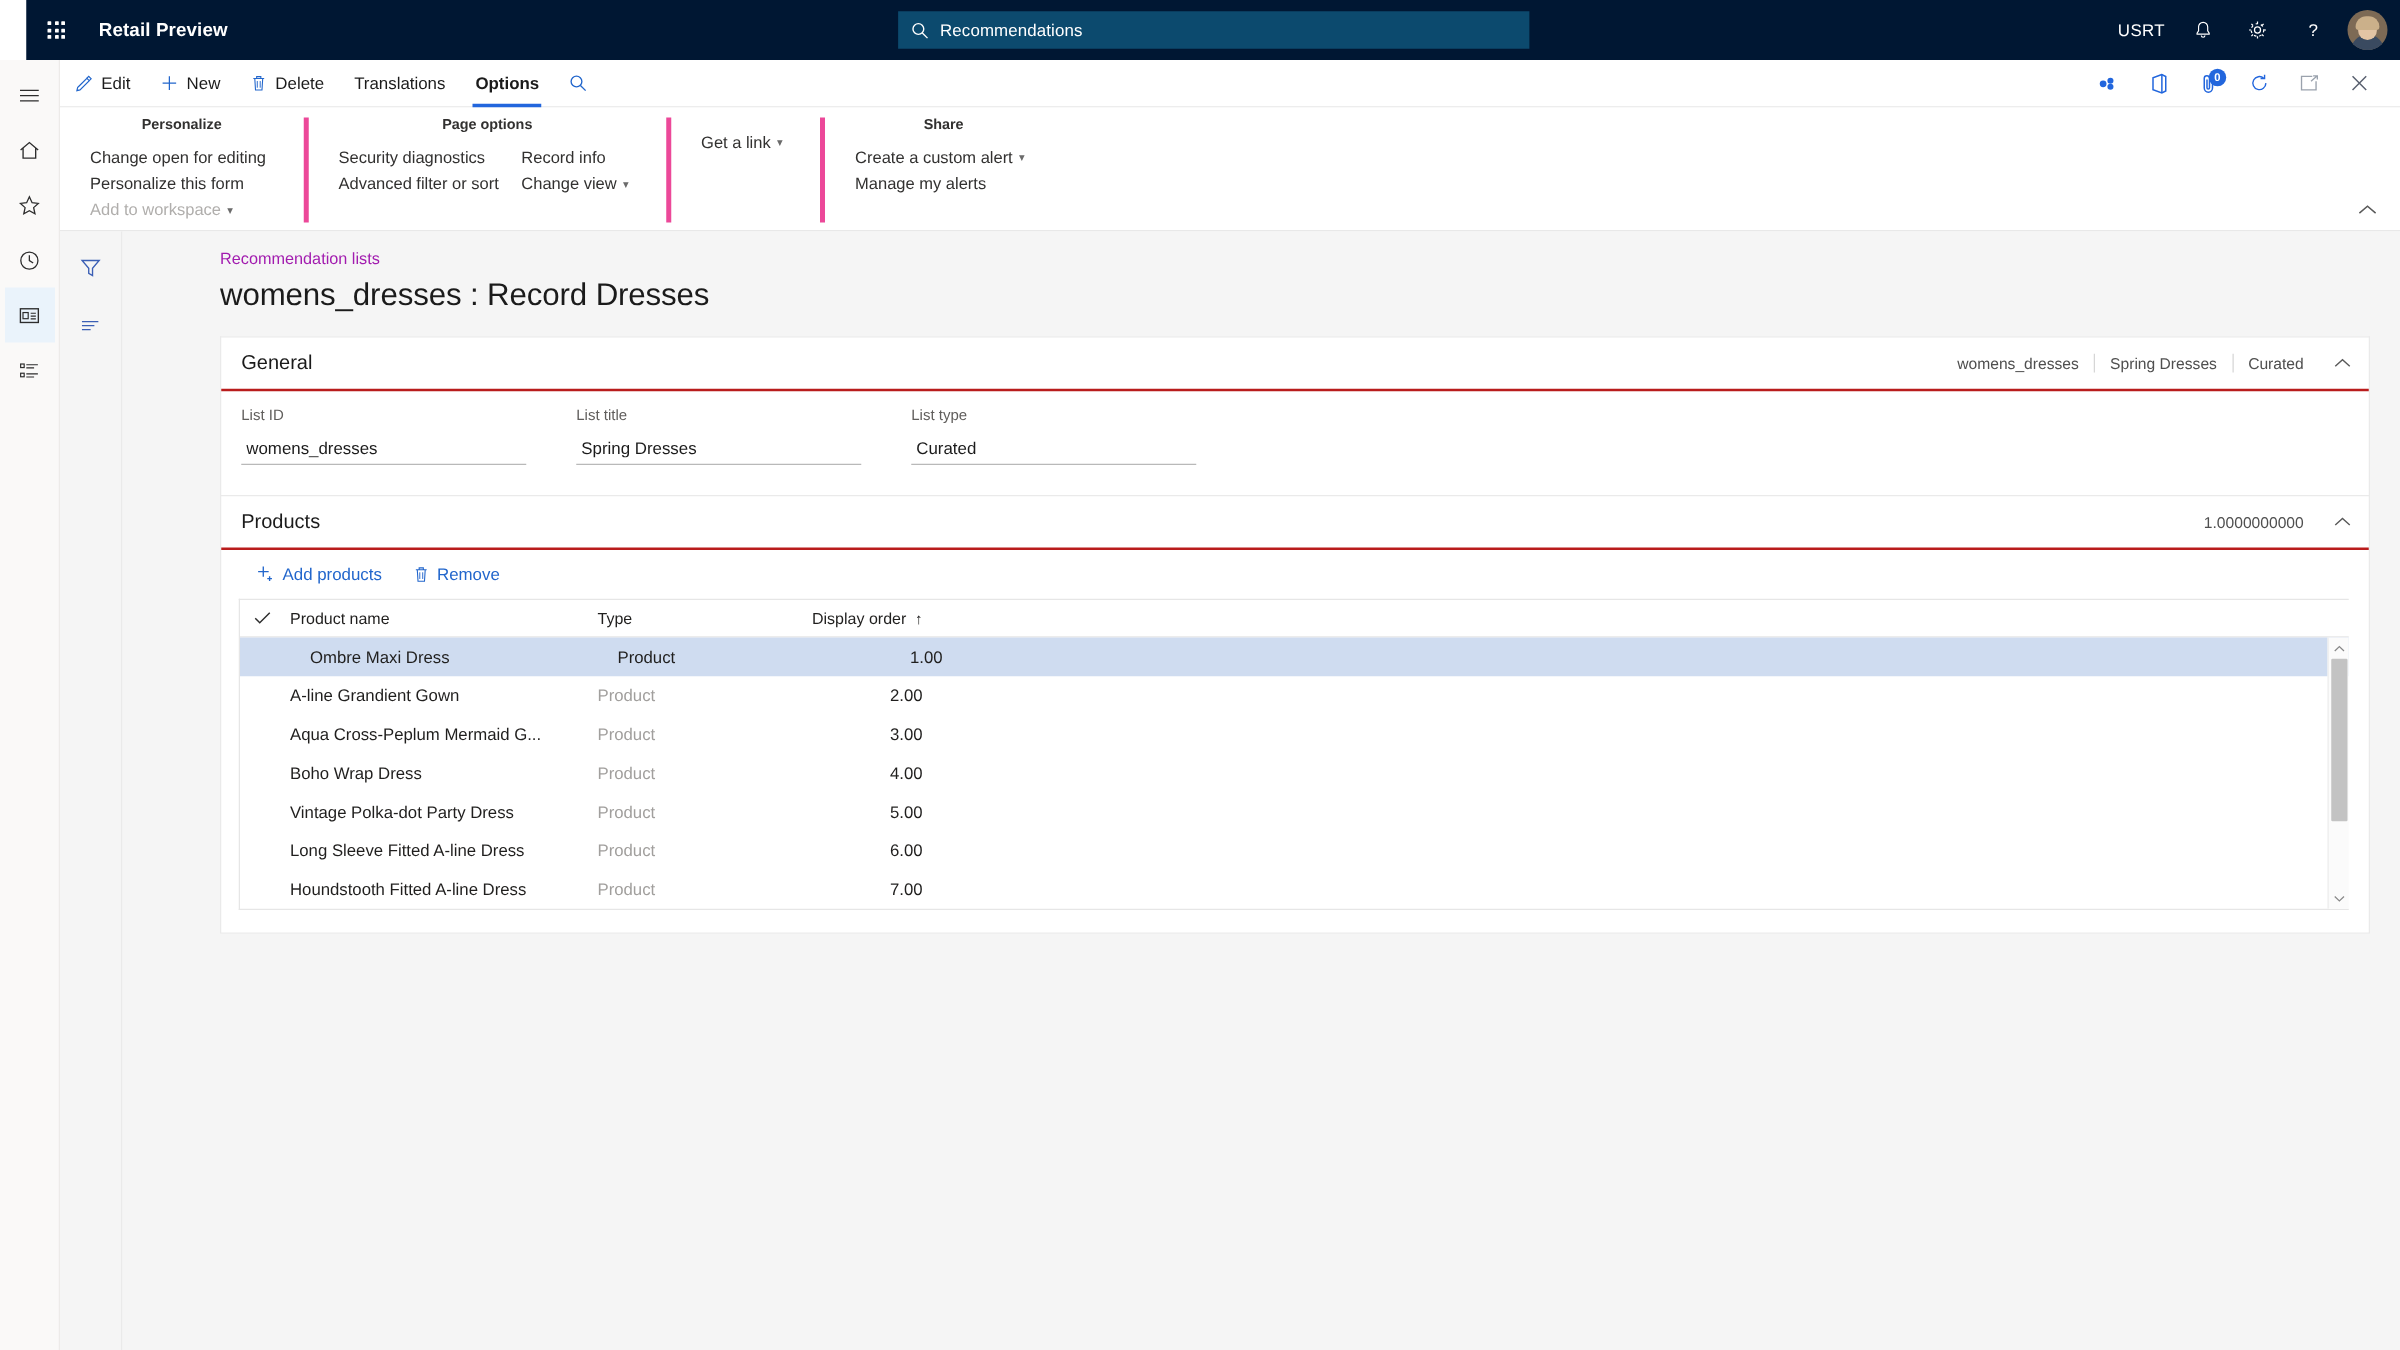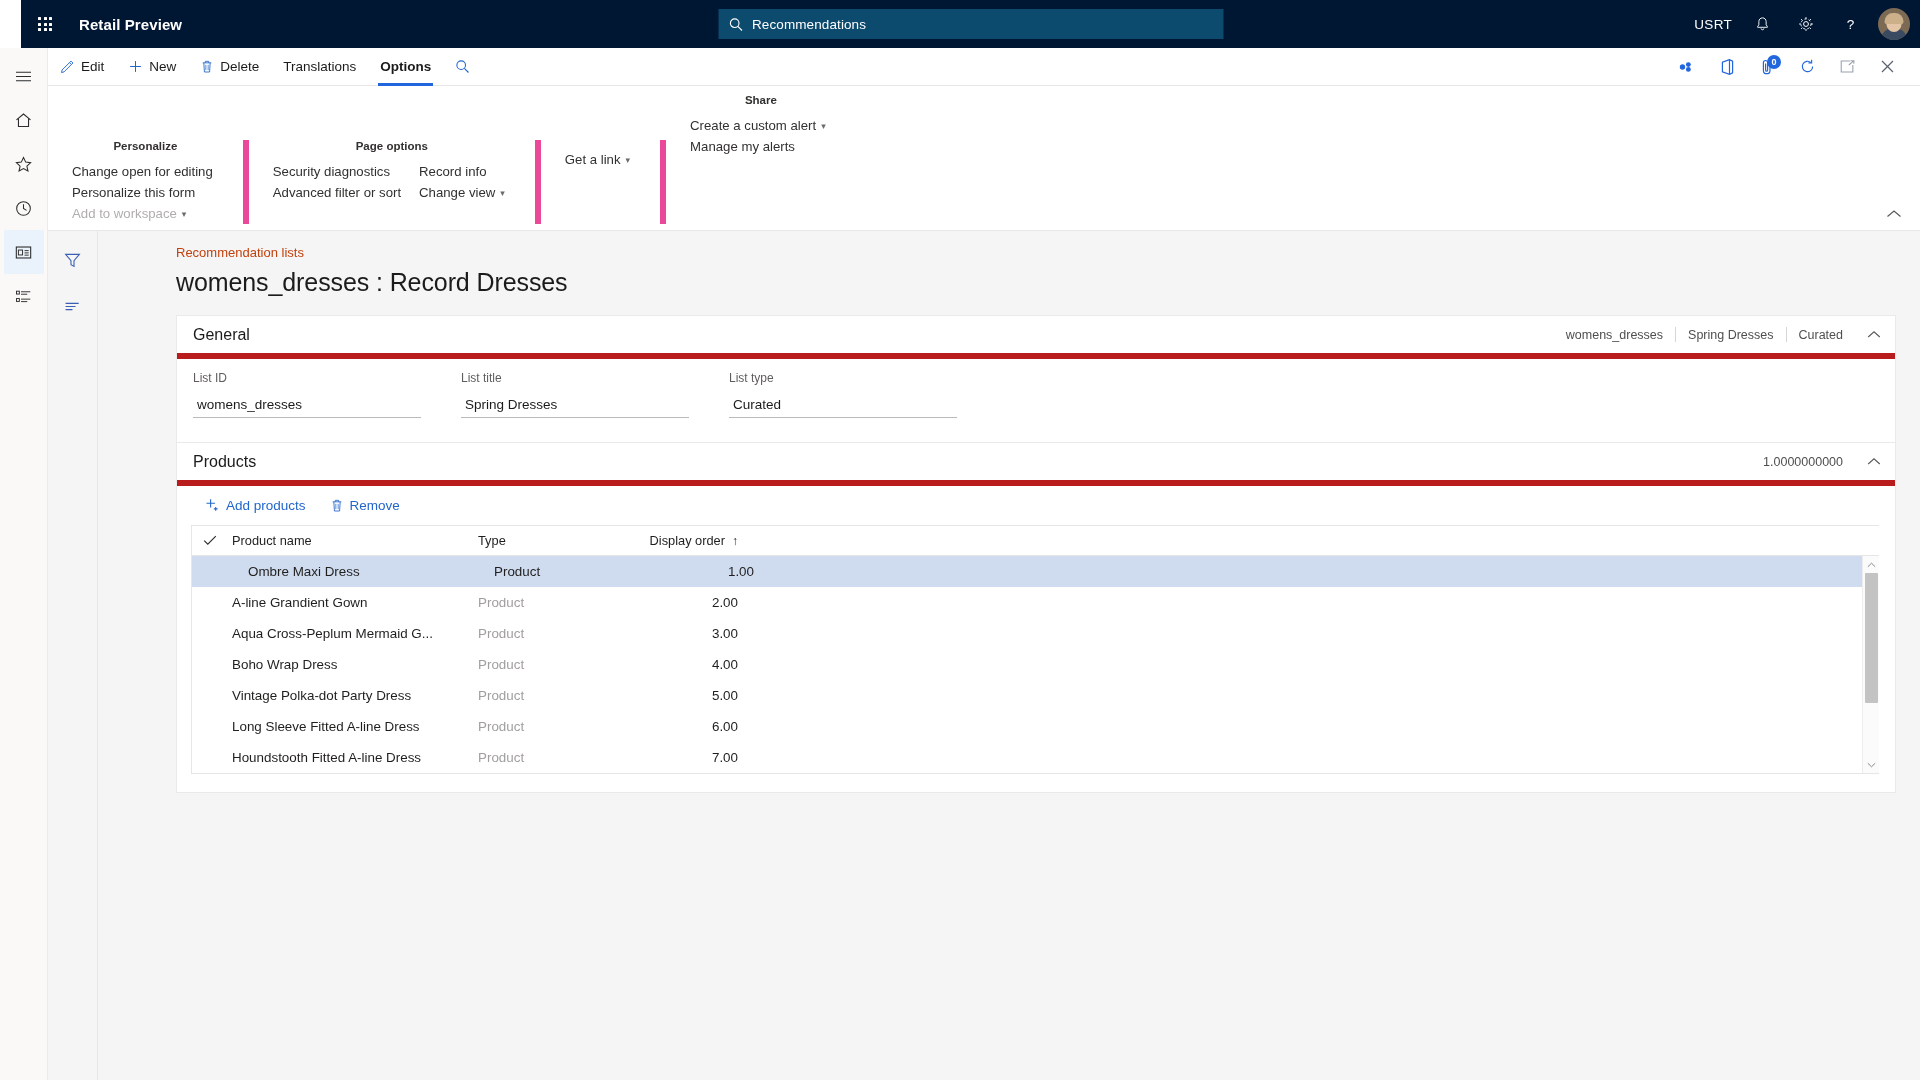--- a/index.html
+++ b/index.html
@@ -121,21 +121,21 @@
   
   .ribbon {
     background: #ffffff;
     border-bottom: 1px solid #e8e8e8;
     display: flex;
     padding: 8px 0 6px 48px;
     position: relative;
     min-height: 92px;
   }
   .rgroup { padding: 0 22px; display: flex; flex-direction: column; }
-  .rgroup.bordered { border-right: 6px solid #ec4899; margin-top: 46px; }
+  .rgroup.bordered { border-right: 4px solid #ec4899; }
   .rgroup-title {
     font-size: 11.5px; font-weight: bold; color: #323130;
     text-align: center; margin-bottom: 9px; white-space: nowrap;
   }
   .rgroup-cols { display: flex; gap: 8px; }
   .rcol { display: flex; flex-direction: column; }
   .ritem {
     font-size: 13.2px; color: #323130;
     padding: 3px 8px 3px 2px; cursor: pointer; white-space: nowrap;
     display: flex; align-items: center; gap: 5px;
@@ -183,41 +183,41 @@
   }
 
   .content {
     flex: 1;
     background: #f5f5f5;
     padding: 14px 0 0 0;
     overflow: hidden;
   }
 
   .breadcrumb {
-    font-size: 13px; color: #c2410c;
+    font-size: 13px; color: #a21caf;
     margin-left: 78px; cursor: pointer;
   }
   .pagetitle {
     font-size: 25px; color: #1b1b1b;
     margin: 8px 0 18px 78px; letter-spacing: -.1px;
   }
 
   
   .card {
     background: #ffffff;
     margin: 0 24px 0 78px;
     border: 1px solid #eaeaea;
     border-bottom: none;
   }
   .card.last { border-bottom: 1px solid #eaeaea; }
   .card-head {
     height: 43px;
     display: flex; align-items: center;
     padding: 0 14px 0 16px;
-    border-bottom: 6px solid #b91c1c;
+    border-bottom: 2px solid #b91c1c;
     cursor: pointer;
   }
   .card-title { font-size: 16px; color: #1b1b1b; }
   .card-summary {
     margin-left: auto; display: flex; align-items: center;
     font-size: 12.5px; color: #4f4f4f;
   }
   .summary-item { padding: 0 12px; }
   .summary-div { width: 1px; height: 15px; background: #d6d6d6; }
   .card-chevron { font-size: 12px; color: #555; margin-left: 12px; }

